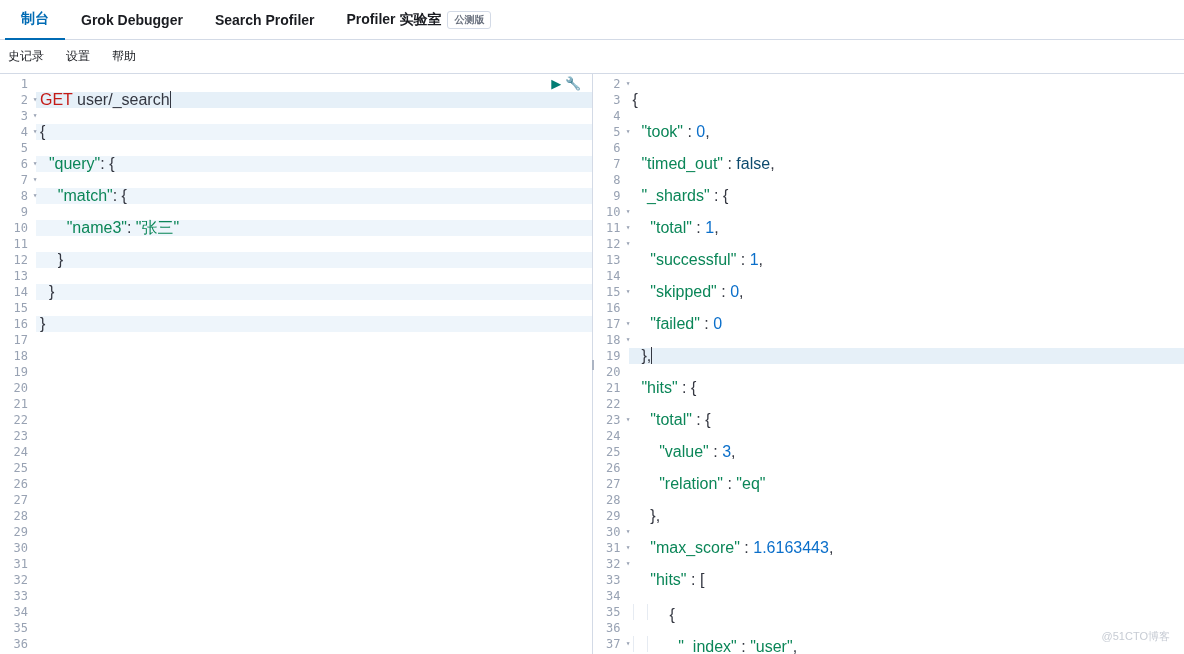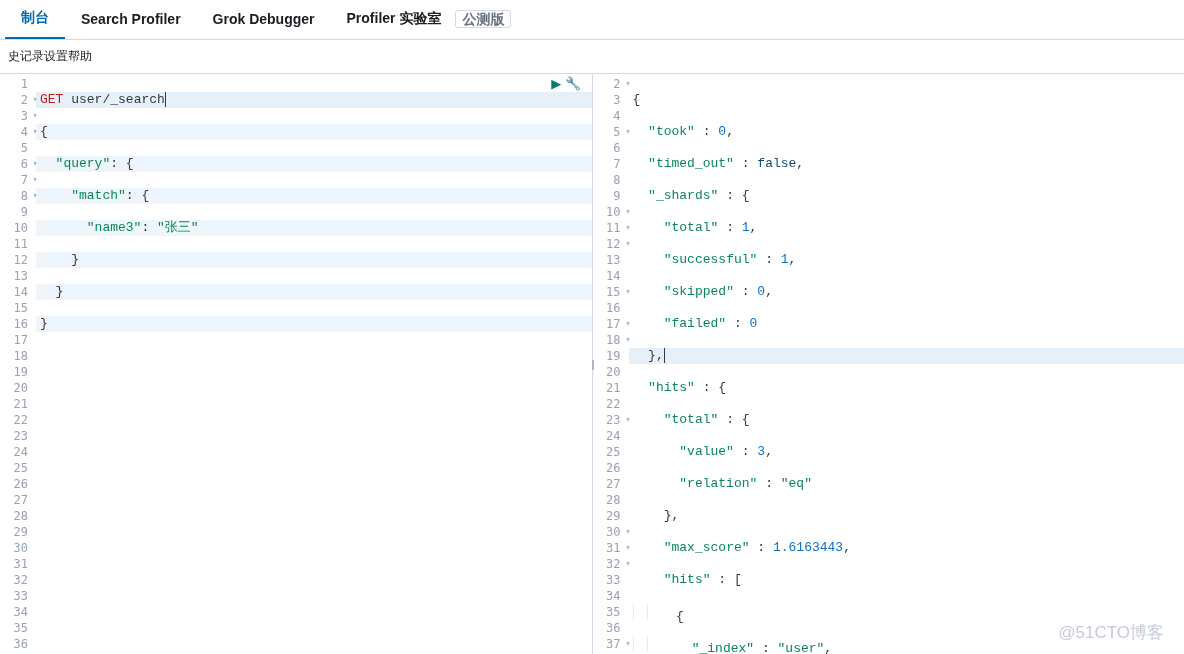--- a/index.html
+++ b/index.html
@@ -1,54 +1,54 @@
 <!DOCTYPE html>
 <html><head>
 <meta charset="utf-8">
 <style>
 *{box-sizing:border-box;margin:0;padding:0}
 body{font-family:-apple-system,BlinkMacSystemFont,"Segoe UI",Helvetica,Arial,sans-serif;font-size:13px;color:#1a1c21;background:#fff;overflow:hidden;width:1184px;height:654px}
-.tabs{display:flex;align-items:flex-end;border-bottom:1px solid #d3dae6;height:40px;padding:0 5px}
+.tabs{display:flex;align-items:center;border-bottom:1px solid #d3dae6;height:40px;padding:0 5px}
 .tab{padding:0 16px;height:40px;display:flex;align-items:center;font-size:14px;font-weight:600;cursor:pointer;color:#1a1c21}
 .tab.active{color:#006bb4;border-bottom:2px solid #006bb4}
-.badge{display:inline-block;border:1px solid #d3dae6;border-radius:3px;padding:0 6px;font-size:14px;color:#69707d;margin-left:14px;height:18px;line-height:16px}
-.subbar{display:flex;align-items:center;height:34px;padding:0 8px;border-bottom:1px solid #d3dae6;font-size:12px;gap:0}
+.badge{display:inline-block;border:1px solid #d3dae6;border-radius:3px;padding:0 6px;font-size:10px;color:#69707d;margin-left:6px;height:18px;line-height:16px}
+.subbar{display:flex;align-items:center;height:34px;padding:0 8px;border-bottom:1px solid #d3dae6;font-size:12px;gap:22px}
 .subbar span{cursor:pointer;color:#1a1c21}
 .panes{display:flex;height:calc(654px - 74px);position:relative}
 .pane{flex:1;display:flex;overflow:hidden;position:relative}
 .pane+.pane{border-left:1px solid #d3dae6}
 .gutter{width:36px;background:#fff;text-align:right;color:#98a2b3;font-family:Menlo,Consolas,monospace;font-size:12px;line-height:16px;padding-top:2px;user-select:none;flex-shrink:0}
 .gutter div{padding-right:8px;height:16px}
 .gutter .fold{position:relative}
 .gutter .fold::after{content:"▸";position:absolute;right:-2px;top:0;color:#98a2b3;font-size:8px;transform:rotate(90deg)}
-.code{flex:1;font-family:Liberation Mono, monospace;font-size:13px;line-height:16px;padding-top:2px;white-space:pre;overflow:hidden}
+.code{flex:1;font-family:Liberation Sans, sans-serif;font-size:16px;line-height:16px;padding-top:2px;white-space:pre;overflow:hidden}
 .code .ln{height:16px;padding-left:4px}
 .hl{background:#e6f0f8}
 .hl2{background:#eef5fb}
 .kw{color:#c41a16}
 .key{color:#0b8658}
 .str{color:#0b8658}
 .num{color:#0b6fca}
 .pun{color:#343741}
 .bool{color:#0c4a6e}
 .run-icons{position:absolute;top:2px;right:10px;display:flex;gap:4px;align-items:center}
 .play{color:#017d73;font-size:13px}
 .wrench{color:#006bb4;font-size:13px}
 .divider-handle{position:absolute;left:50%;top:50%;transform:translate(-50%,-50%);color:#98a2b3;font-size:10px;letter-spacing:-2px}
-.watermark{position:absolute;right:20px;bottom:10px;color:#c7ccd4;font-size:17px}
+.watermark{position:absolute;right:14px;bottom:10px;color:#c7ccd4;font-size:11px}
 .indent{display:inline-block;border-left:1px solid #e6ebf2;height:16px;width:14px}
 .cursor-mark{border-right:1px solid #343741}
 </style>
 </head>
 <body>
 
 <div class="tabs">
   <div class="tab active">制台</div>
+  <div class="tab">Grok Debugger</div>
   <div class="tab">Search Profiler</div>
-  <div class="tab">Grok Debugger</div>
   <div class="tab">
     <span>Profiler 实验室</span>
     <span class="badge">公测版</span>
   </div>
 </div>
 
 <div class="subbar">
   <span>史记录</span>
   <span>设置</span>
   <span>帮助</span>

